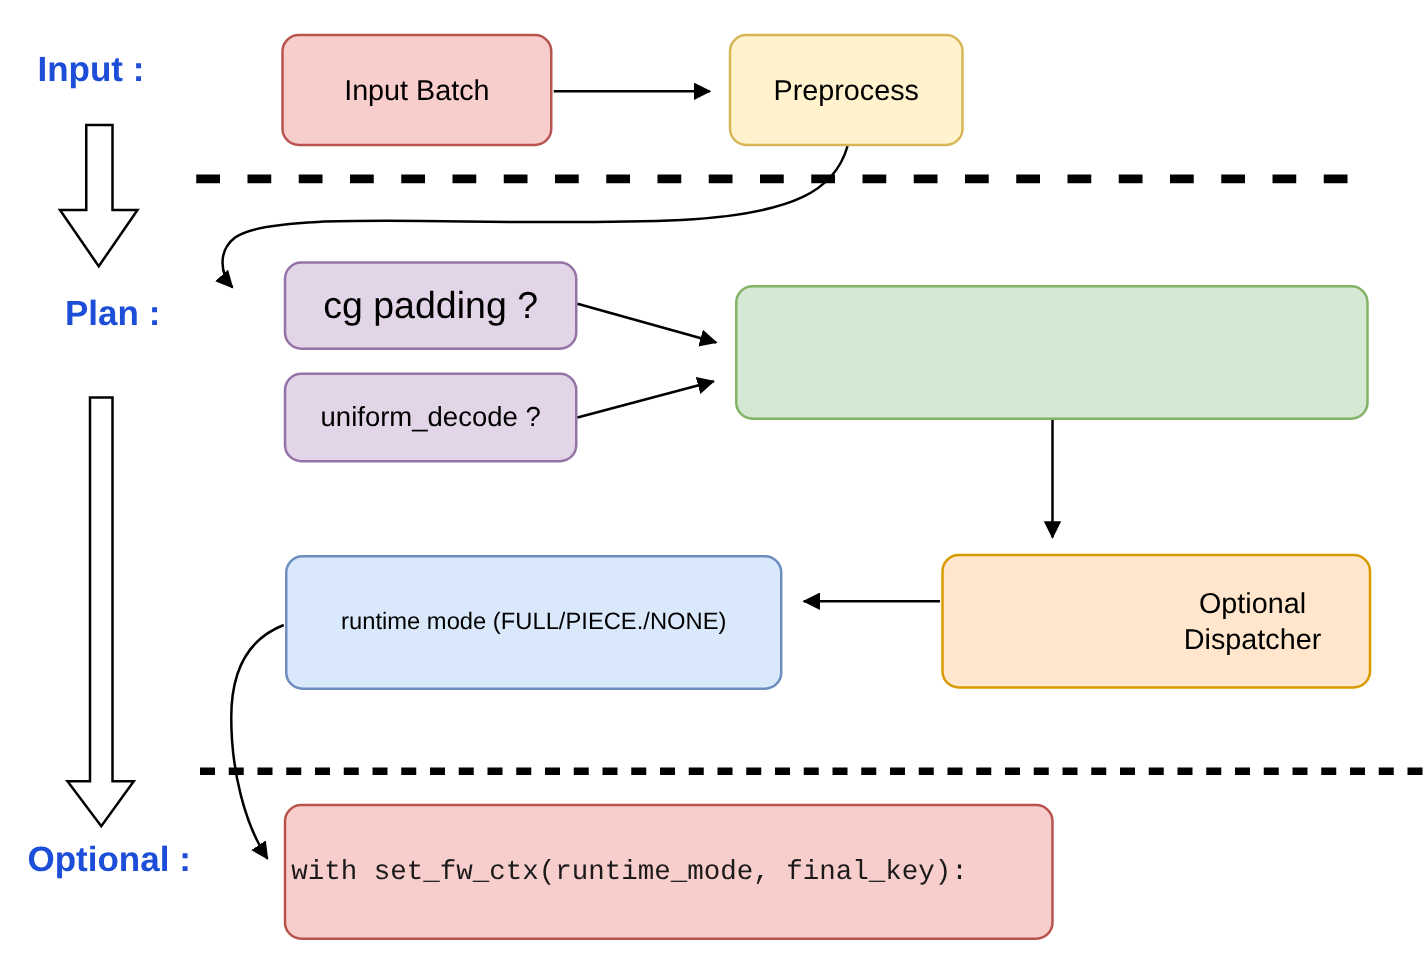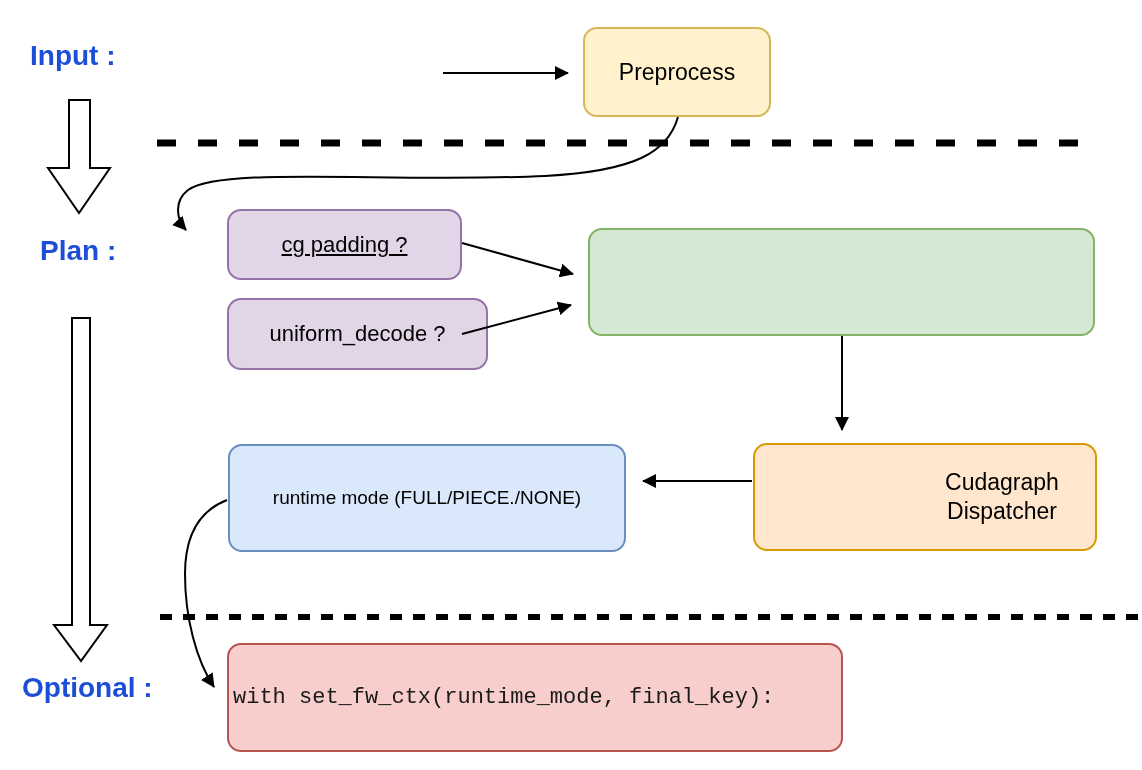--- a/index.html
+++ b/index.html
@@ -10,45 +10,48 @@
   .section-label{
     position:absolute;font-weight:bold;font-size:28px;color:#1d4ed8;white-space:nowrap;
   }
   .node{
     position:absolute;border-radius:14px;display:flex;align-items:center;justify-content:center;
     text-align:center;box-sizing:border-box;line-height:1.25;
   }
   .node .lines{width:100%;}
   .node-input-batch{left:225px;top:27px;width:217px;height:90px;background:#F8CECC;border:2px solid #B85450;font-size:23px;}
   .node-preprocess{left:583px;top:27px;width:188px;height:90px;background:#FFF2CC;border:2px solid #D6B656;font-size:23px;align-items:center;}
-  .node-cg-padding{left:227px;top:209px;width:235px;height:71px;background:#E1D5E7;border:2px solid #9673A6;font-size:22px;text-decoration:underline;}
-  .node-uniform-decode{left:227px;top:298px;width:261px;height:72px;background:#E1D5E7;border:2px solid #9673A6;font-size:22px;}
+  .node-cg-padding{left:227px;top:209px;width:235px;height:71px;background:#E1D5E7;border:2px solid #9673A6;font-size:30px;}
+  .node-uniform-decode{left:227px;top:298px;width:235px;height:72px;background:#E1D5E7;border:2px solid #9673A6;font-size:22px;}
   .node-init-key{left:588px;top:228px;width:507px;height:108px;background:#D5E8D4;border:2px solid #82B366;font-size:21px;}
   .node-runtime-result{left:228px;top:444px;width:398px;height:108px;background:#DAE8FC;border:2px solid #6C8EBF;font-size:19px;}
   .node-cudagraph{left:753px;top:443px;width:344px;height:108px;background:#FFE6CC;border:2px solid #D79B00;font-size:23px;justify-content:flex-end;}
   .node-cudagraph .lines{width:170px;margin-right:8px;}
   .node-dispatch{left:753px;top:443px;width:180px;height:74px;background:#FBD2B5;border:2px solid #D79B00;font-size:20px;}
   .node-execute-code{left:227px;top:643px;width:616px;height:109px;background:#F8CECC;border:2px solid #B85450;
     font-family:"Liberation Mono",monospace;font-size:22px;justify-content:flex-start;text-align:left;color:#1a1a1a;}
   .node-execute-code .lines{padding-left:4px;}
   .code-line{white-space:pre;display:block;line-height:1.35;}
   #overlay{position:absolute;left:0;top:0;width:1142px;height:770px;pointer-events:none;}
   .label-input{left:30px;top:40px;}
-  .label-plan{left:40px;top:235px;}
+  .label-plan{left:52px;top:235px;}
   .label-execute{left:22px;top:672px;}
 </style>
 </head>
 <body>
 
 <div id="canvas">
 
   <div class="section-label label-input">Input :</div>
   <div class="section-label label-plan">Plan :</div>
   <div class="section-label label-execute">Optional :</div>
 
+  <div class="node node-input-batch">
+    <span>Input Batch</span>
+  </div>
 
   <div class="node node-preprocess">
     <span>Preprocess</span>
   </div>
 
   <div class="node node-cg-padding">
     <span>cg padding ?</span>
   </div>
 
   <div class="node node-uniform-decode">
@@ -61,21 +64,21 @@
     </div>
   </div>
 
   <div class="node node-runtime-result">
     <div class="lines">
       <span>runtime mode (FULL/PIECE./NONE)</span><br>
     </div>
   </div>
 
   <div class="node node-cudagraph">
-    <div class="lines">Cudagraph Dispatcher</div>
+    <div class="lines">Optional Dispatcher</div>
   </div>
 
 
   <div class="node node-execute-code">
     <div class="lines">
       <span class="code-line">with set_fw_ctx(runtime_mode, final_key):</span>
     </div>
   </div>
 
   <svg id="overlay" viewBox="0 0 1142 770" xmlns="http://www.w3.org/2000/svg">

